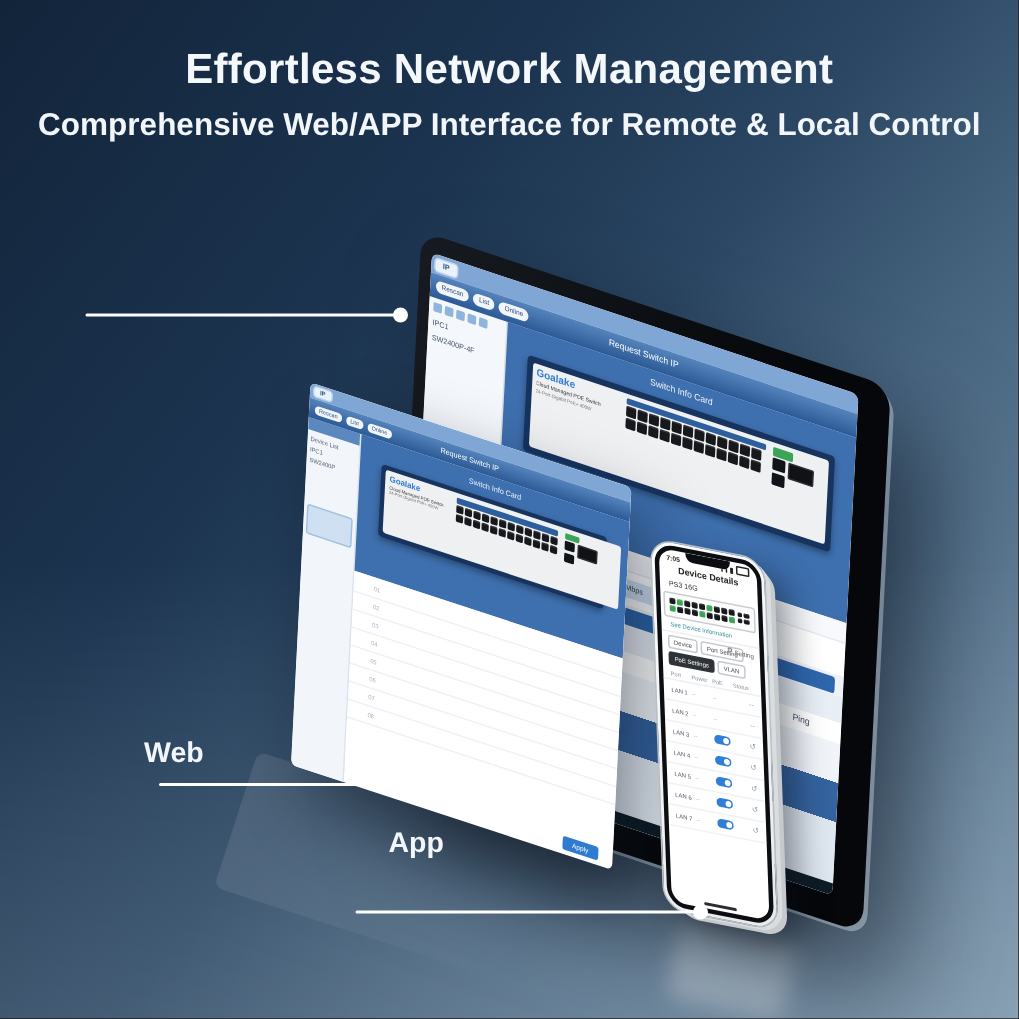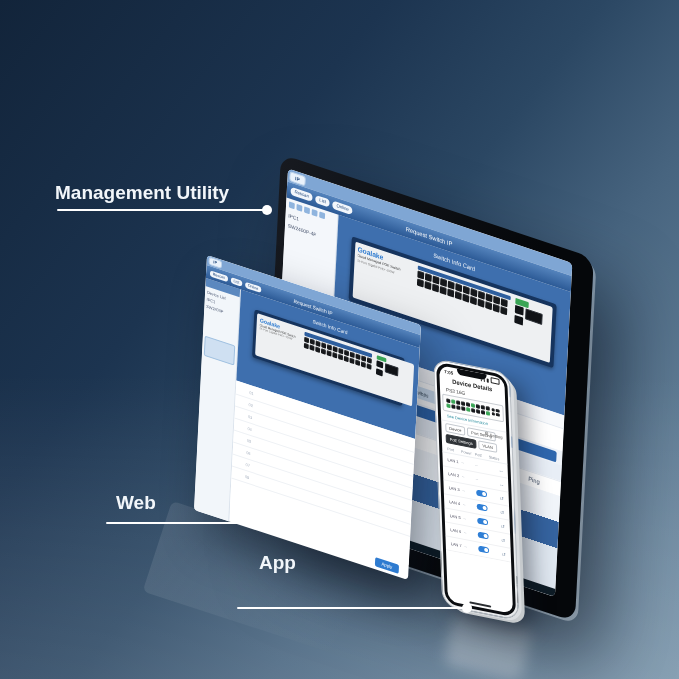--- a/index.html
+++ b/index.html
@@ -153,20 +153,22 @@
   .p-home{position:absolute;bottom:2px;left:50%;transform:translateX(-50%);width:22px;height:2.5px;
     background:#2a2d31;border-radius:2px;}
 </style>
 </head>
 <body>
 
 <div class="stage">
 
   <div class="floor"></div>
 
+  <h1 class="hero-title">Effortless Network Management</h1>
+  <h2 class="hero-subtitle">Comprehensive Web/APP Interface for Remote &amp; Local Control</h2>
 
   <div class="monitor">
     <div class="screen">
       <div class="u-tabstrip">
         <span class="u-apptab">IP</span>
       </div>
       <div class="u-titlebar">
         <div class="u-pills">
             <div class="u-pill">Rescan</div>
             <div class="u-pill">List</div>
@@ -466,22 +468,21 @@
             <span class="p-st">↺</span>
           </div>
         </div>
       <div class="p-home"></div>
     </div>
   </div>
 
   <div class="sheen"></div>
   <div class="phone-reflection"></div>
 
-  <div class="callout-text" style="left:55px;top:182px">Management Utility</div>
   <div class="cline" style="left:57px;top:209px;width:210px"></div>
 
-  <div class="callout-text" style="left:116px;top:492px">Web</div>
+  <div class="callout-text" style="left:96px;top:492px">Web</div>
   <div class="cline" style="left:106px;top:522px;width:208px"></div>
 
   <div class="callout-text" style="left:259px;top:552px">App</div>
   <div class="cline" style="left:237px;top:607px;width:230px"></div>
 
 </div>
 
 </body></html>

